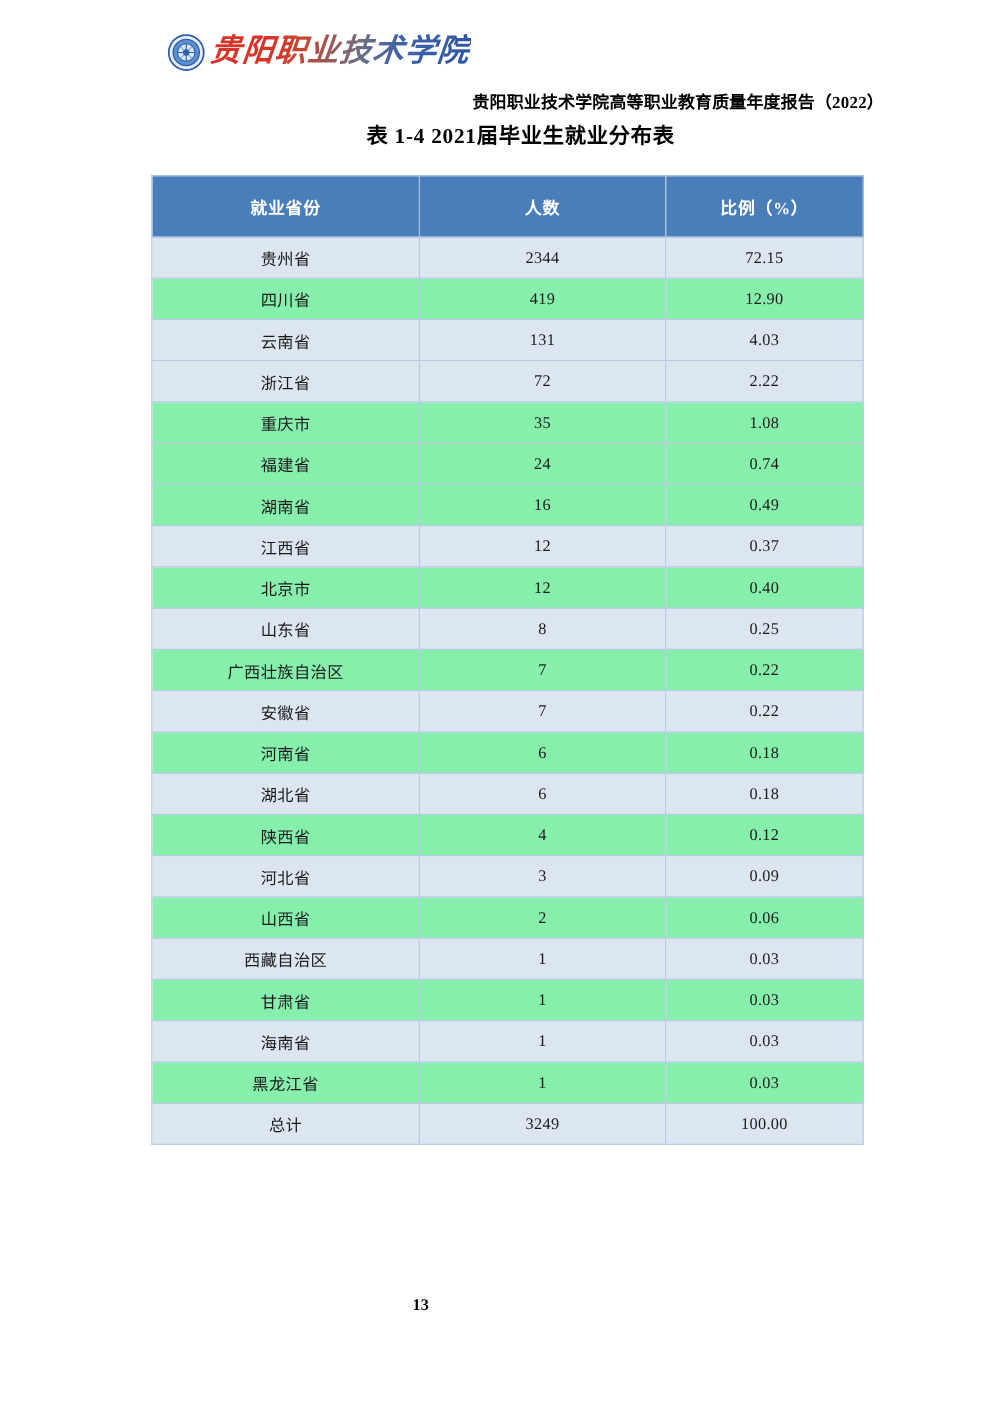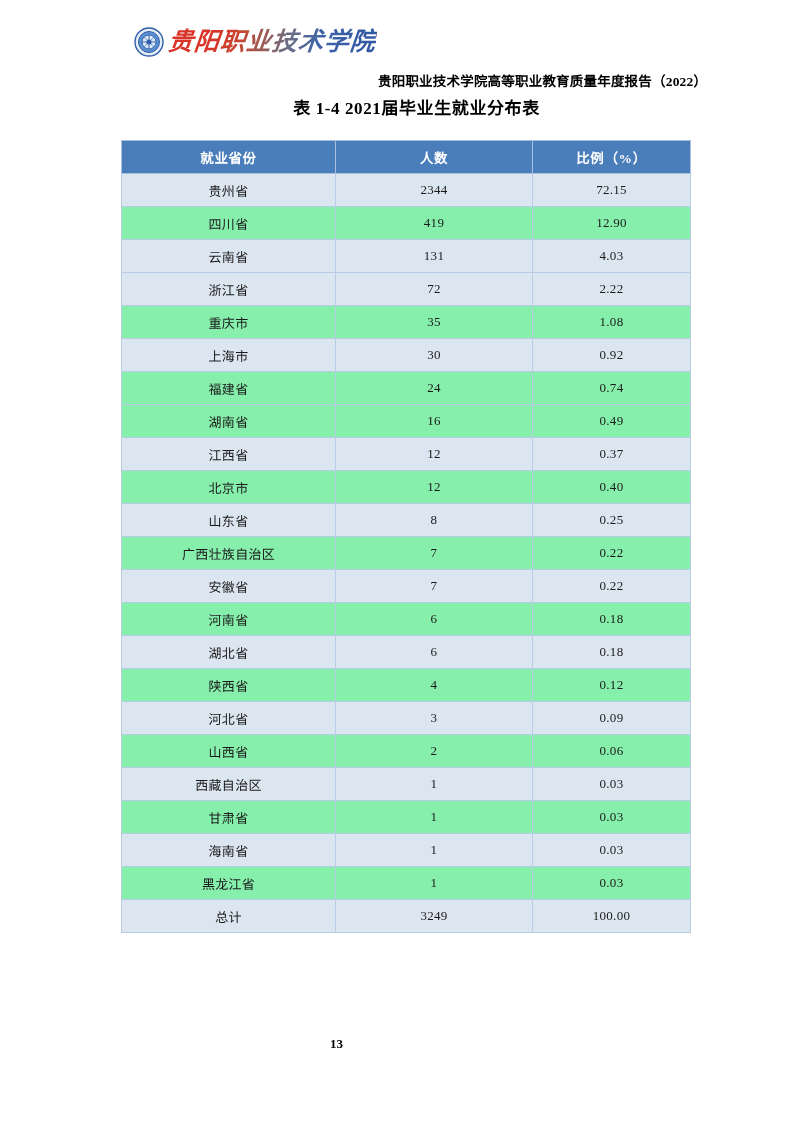--- a/index.html
+++ b/index.html
@@ -116,21 +116,21 @@
   table.dist-table thead th {
     background: #4a7ebb;
     color: #ffffff;
     font-size: 13.5px;
     font-weight: bold;
     letter-spacing: 0.6px;
     height: 32px;
     text-align: center;
     vertical-align: middle;
     border: 1px solid #a8c0de;
-    padding: 0;
+    padding: 8px;
   }
 
   table.dist-table tbody td {
     height: 32px;
     text-align: center;
     vertical-align: middle;
     font-size: 13px;
     color: #1a1a1a;
     border: 1px solid #b8cce4;
     padding: 0;
@@ -215,25 +215,20 @@
         <tr class="shade">
           <td>浙江省</td>
           <td class="num">72</td>
           <td class="num">2.22</td>
         </tr>
         <tr class="plain">
           <td>重庆市</td>
           <td class="num">35</td>
           <td class="num">1.08</td>
         </tr>
-        <tr class="shade">
-          <td>上海市</td>
-          <td class="num">30</td>
-          <td class="num">0.92</td>
-        </tr>
         <tr class="plain">
           <td>福建省</td>
           <td class="num">24</td>
           <td class="num">0.74</td>
         </tr>
         <tr class="plain">
           <td>湖南省</td>
           <td class="num">16</td>
           <td class="num">0.49</td>
         </tr>

